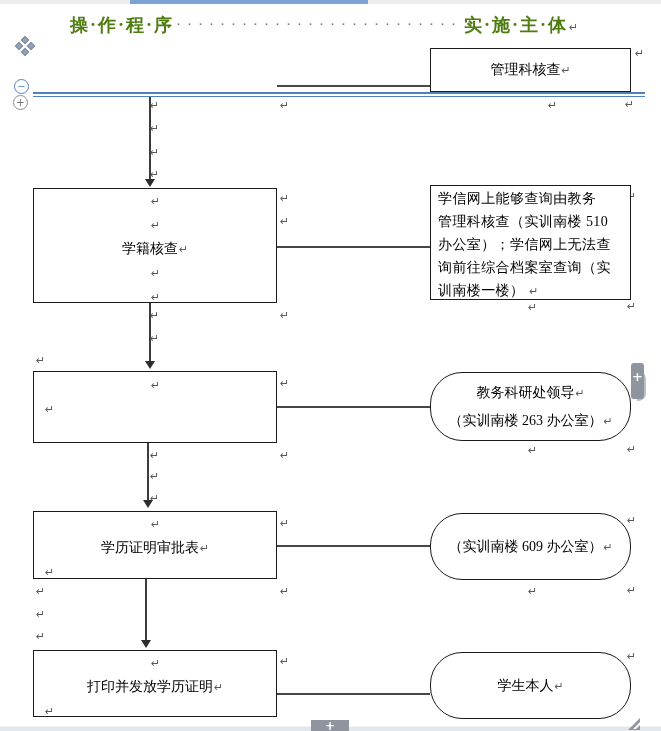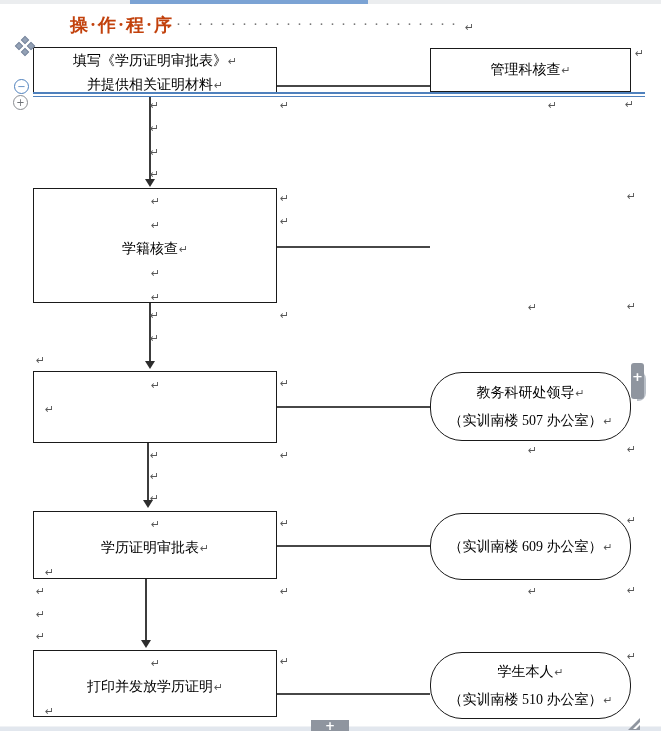--- a/index.html
+++ b/index.html
@@ -15,21 +15,21 @@
   *{box-sizing:border-box;margin:0;padding:0;}
   body{margin:0;background:#fff;font-family:"Liberation Serif","DejaVu Serif",serif;}
   .page{position:relative;width:661px;height:731px;background:#fff;overflow:hidden;}
 
   
   .top-scrollbar{position:absolute;left:0;top:0;width:661px;height:4px;background:var(--track-grey);z-index:5;}
   .top-scrollbar .thumb{position:absolute;left:130px;top:0;width:238px;height:4px;background:var(--thumb-blue);}
 
   
   .header{position:absolute;left:70px;top:13px;width:560px;display:flex;align-items:baseline;white-space:nowrap;z-index:2;}
-  .header .title{font-weight:bold;font-size:18px;letter-spacing:2px;color:#c2410c;}
+  .header .title{font-weight:bold;font-size:18px;letter-spacing:2px;color:#4d7c0f;}
   .header .leader{font-size:15px;letter-spacing:6px;color:#777;position:relative;top:-2px;margin:0 2px;}
   .pilcrow{color:var(--mark-grey);font-size:11px;font-family:"DejaVu Sans",sans-serif;margin-left:1px;}
 
   
   .move-handle{position:absolute;left:16px;top:37px;width:18px;height:18px;z-index:4;}
   .mh-dot{position:absolute;width:6px;height:6px;background:var(--handle-grey);border:1px solid #7e8ca2;transform:rotate(45deg);}
   .mh-n{left:6px;top:0;} .mh-w{left:0;top:6px;} .mh-e{left:12px;top:6px;} .mh-s{left:6px;top:12px;}
   .circle-btn{position:absolute;width:15px;height:15px;border-radius:50%;background:#fff;
     display:flex;align-items:center;justify-content:center;font-family:"DejaVu Sans",sans-serif;
     font-size:10px;line-height:1;z-index:4;}
@@ -96,39 +96,36 @@
 
 <div class="page">
 
   <div class="top-scrollbar">
     <div class="thumb"></div>
   </div>
 
   <div class="header">
     <span class="title">操·作·程·序</span>
     <span class="leader">··························</span>
+    <span class="title">实·施·主·体</span>
     <span class="pilcrow">↵</span>
   </div>
 
   <div class="move-handle">
     <div class="mh-dot mh-n"></div>
     <div class="mh-dot mh-w"></div>
     <div class="mh-dot mh-e"></div>
     <div class="mh-dot mh-s"></div>
   </div>
   <div class="circle-btn collapse-btn">−</div>
   <div class="circle-btn expand-btn">+</div>
 
   <div class="blue-rule-a"></div>
   <div class="blue-rule-b"></div>
 
-  <div class="fbox lbox box-l1">
-    <div class="line"><span>填写《学历证明审批表》</span><span class="pilcrow">↵</span></div>
-    <div class="line"><span>并提供相关证明材料</span><span class="pilcrow">↵</span></div>
-  </div>
 
   <div class="fbox lbox box-l2">
     <div class="line"><span class="pilcrow">↵</span></div>
     <div class="line"><span class="pilcrow">↵</span></div>
     <div class="line"><span>学籍核查</span><span class="pilcrow">↵</span></div>
     <div class="line"><span class="pilcrow">↵</span></div>
     <div class="line"><span class="pilcrow">↵</span></div>
   </div>
 
   <div class="fbox lbox box-l3">
@@ -145,33 +142,39 @@
   <div class="fbox lbox box-l5">
     <div class="line"><span class="pilcrow">↵</span></div>
     <div class="line"><span>打印并发放学历证明</span><span class="pilcrow">↵</span></div>
     <div class="line left"><span class="pilcrow">↵</span></div>
   </div>
 
   <div class="fbox rbox box-r1">
     <div class="line"><span>管理科核查</span><span class="pilcrow">↵</span></div>
   </div>
 
+  <div class="fbox rbox box-r2">
+    <div class="line"><span>学信网上能够查询由教务</span></div>
+    <div class="line"><span>管理科核查（实训南楼 510</span></div>
+    <div class="line"><span>办公室）；学信网上无法查</span></div>
+    <div class="line"><span>询前往综合档案室查询（实</span></div>
+    <div class="line"><span>训南楼一楼） </span><span class="pilcrow">↵</span></div>
+  </div>
 
   <div class="fbox rbox box-r3 center2">
     <div class="line"><span>教务科研处领导</span><span class="pilcrow">↵</span></div>
-    <div class="line"><span>（实训南楼 507 办公室）</span><span class="pilcrow">↵</span></div>
+    <div class="line"><span>（实训南楼 263 办公室）</span><span class="pilcrow">↵</span></div>
   </div>
 
   <div class="fbox rbox box-r4 center2">
     <div class="line"><span>（实训南楼 609 办公室）</span><span class="pilcrow">↵</span></div>
   </div>
 
   <div class="fbox rbox box-r5 center2">
     <div class="line"><span>学生本人</span><span class="pilcrow">↵</span></div>
-    <div class="line"><span>（实训南楼 510 办公室）</span><span class="pilcrow">↵</span></div>
   </div>
 
   <div class="vline v1"></div>
   <div class="arrowhead ah1"></div>
   <div class="vline v2"></div>
   <div class="arrowhead ah2"></div>
   <div class="vline v3"></div>
   <div class="arrowhead ah3"></div>
   <div class="vline v4"></div>
   <div class="arrowhead ah4"></div>

